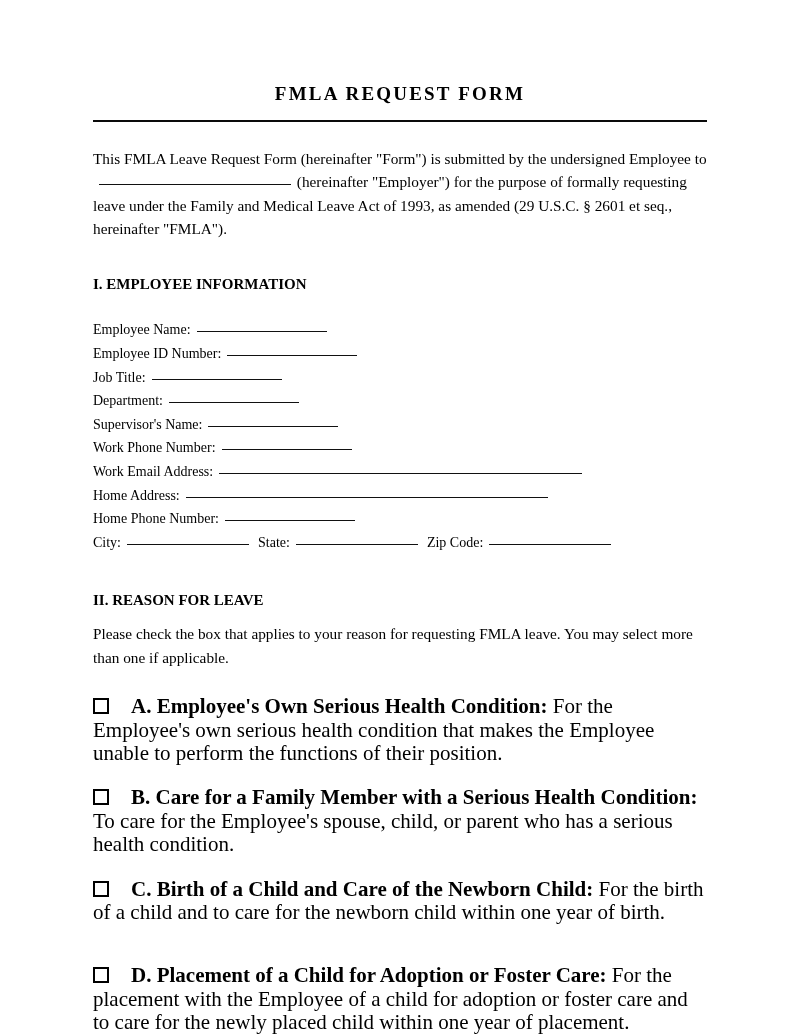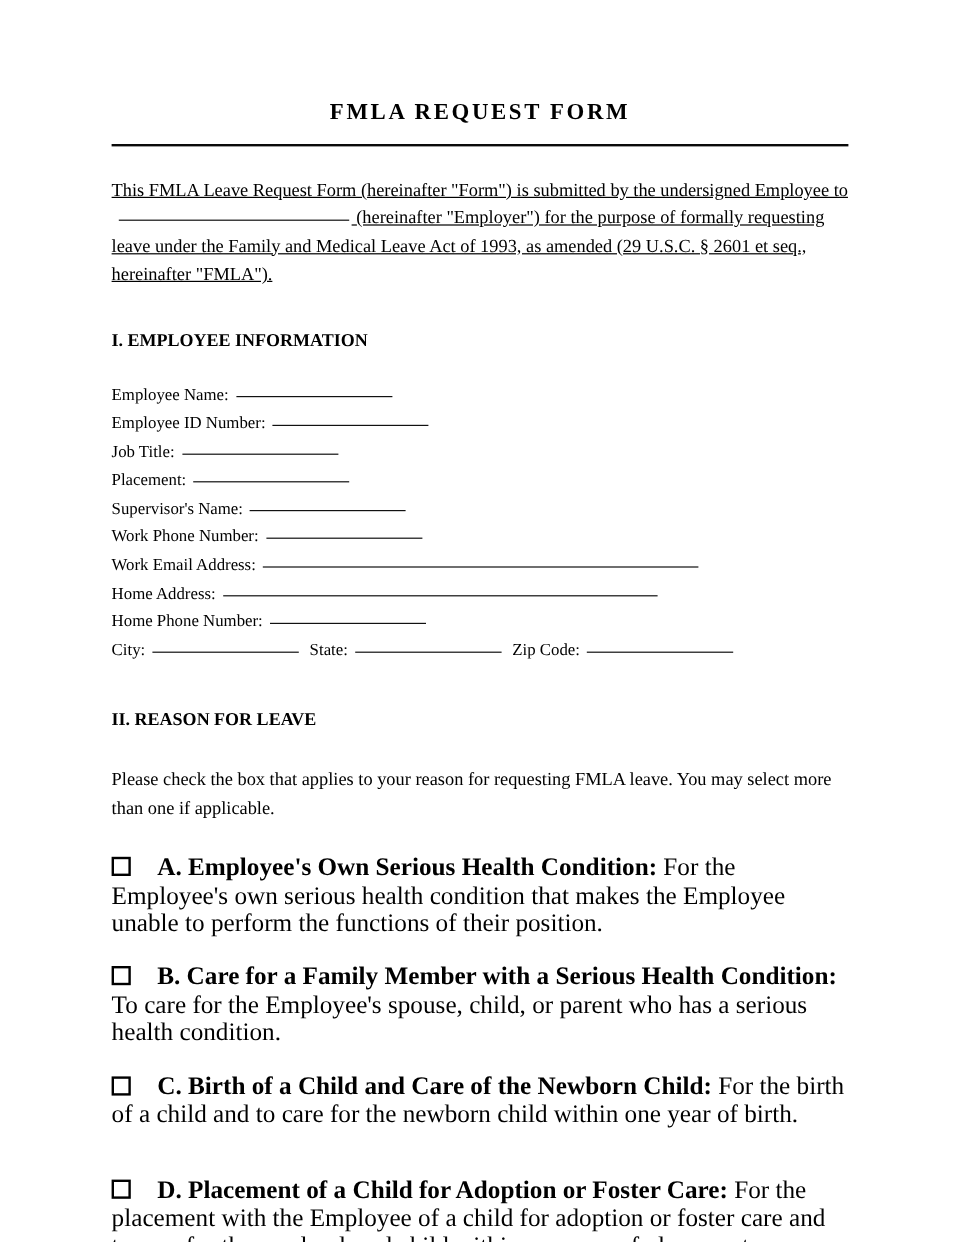--- a/index.html
+++ b/index.html
@@ -49,33 +49,32 @@
 
   
   .para {
     font-size: 15.3px;
     line-height: 23.4px;
     text-align: left;
     margin: 0;
   }
   .intro {
     margin-top: 25px;
-    text-decoration: underline;
   }
   .section-heading {
     font-size: 15px;
     font-weight: bold;
     margin: 0;
     line-height: 20px;
   }
   .heading-employee { margin-top: 34px; }
   .heading-reason   { margin-top: 36px; }
 
   .instruction {
-    margin-top: 28px;
+    margin-top: 12px;
   }
 
   
   .fields {
     margin-top: 24px;
   }
   .field-row {
     font-size: 14px;
     line-height: 23.6px;
     height: 23.6px;
@@ -137,21 +136,21 @@
       <span class="blank" id="employer-blank" style="width: 192px;"></span>
       <span>(hereinafter "Employer") for the purpose of formally requesting leave under the Family and Medical Leave Act of 1993, as amended (29 U.S.C. § 2601 et seq., hereinafter "FMLA").</span>
     </p>
 
     <div class="section-heading heading-employee">I. EMPLOYEE INFORMATION</div>
 
     <div class="fields" id="field-list">
         <div class="field-row"><span class="field-label">Employee Name:</span><span class="blank" style="width: 130px;"></span></div>
         <div class="field-row"><span class="field-label">Employee ID Number:</span><span class="blank" style="width: 130px;"></span></div>
         <div class="field-row"><span class="field-label">Job Title:</span><span class="blank" style="width: 130px;"></span></div>
-        <div class="field-row"><span class="field-label">Placement:</span><span class="blank" style="width: 130px;"></span></div>
+        <div class="field-row"><span class="field-label">Department:</span><span class="blank" style="width: 130px;"></span></div>
         <div class="field-row"><span class="field-label">Supervisor's Name:</span><span class="blank" style="width: 130px;"></span></div>
         <div class="field-row"><span class="field-label">Work Phone Number:</span><span class="blank" style="width: 130px;"></span></div>
         <div class="field-row"><span class="field-label">Work Email Address:</span><span class="blank" style="width: 363px;"></span></div>
         <div class="field-row"><span class="field-label">Home Address:</span><span class="blank" style="width: 362px;"></span></div>
         <div class="field-row"><span class="field-label">Home Phone Number:</span><span class="blank" style="width: 130px;"></span></div>
         <div class="field-row"><span class="field-label">City:</span><span class="blank" style="width: 122px;"></span><span class="field-label">&nbsp;&nbsp;State:</span><span class="blank" style="width: 122px;"></span><span class="field-label">&nbsp;&nbsp;Zip Code:</span><span class="blank" style="width: 122px;"></span></div>
       </div>
 
     <div class="section-heading heading-reason">II. REASON FOR LEAVE</div>
 

